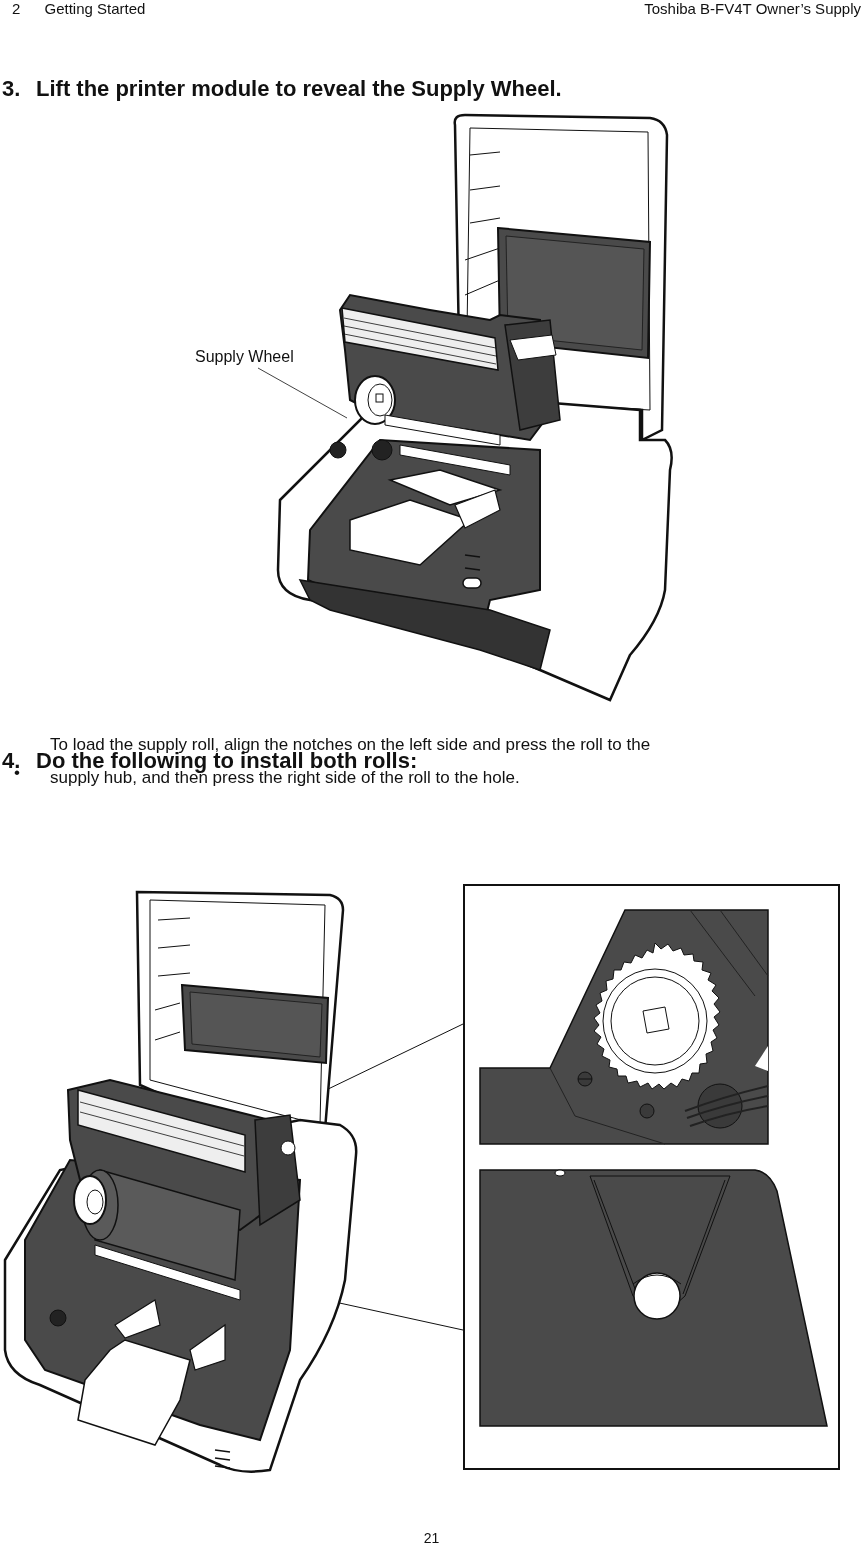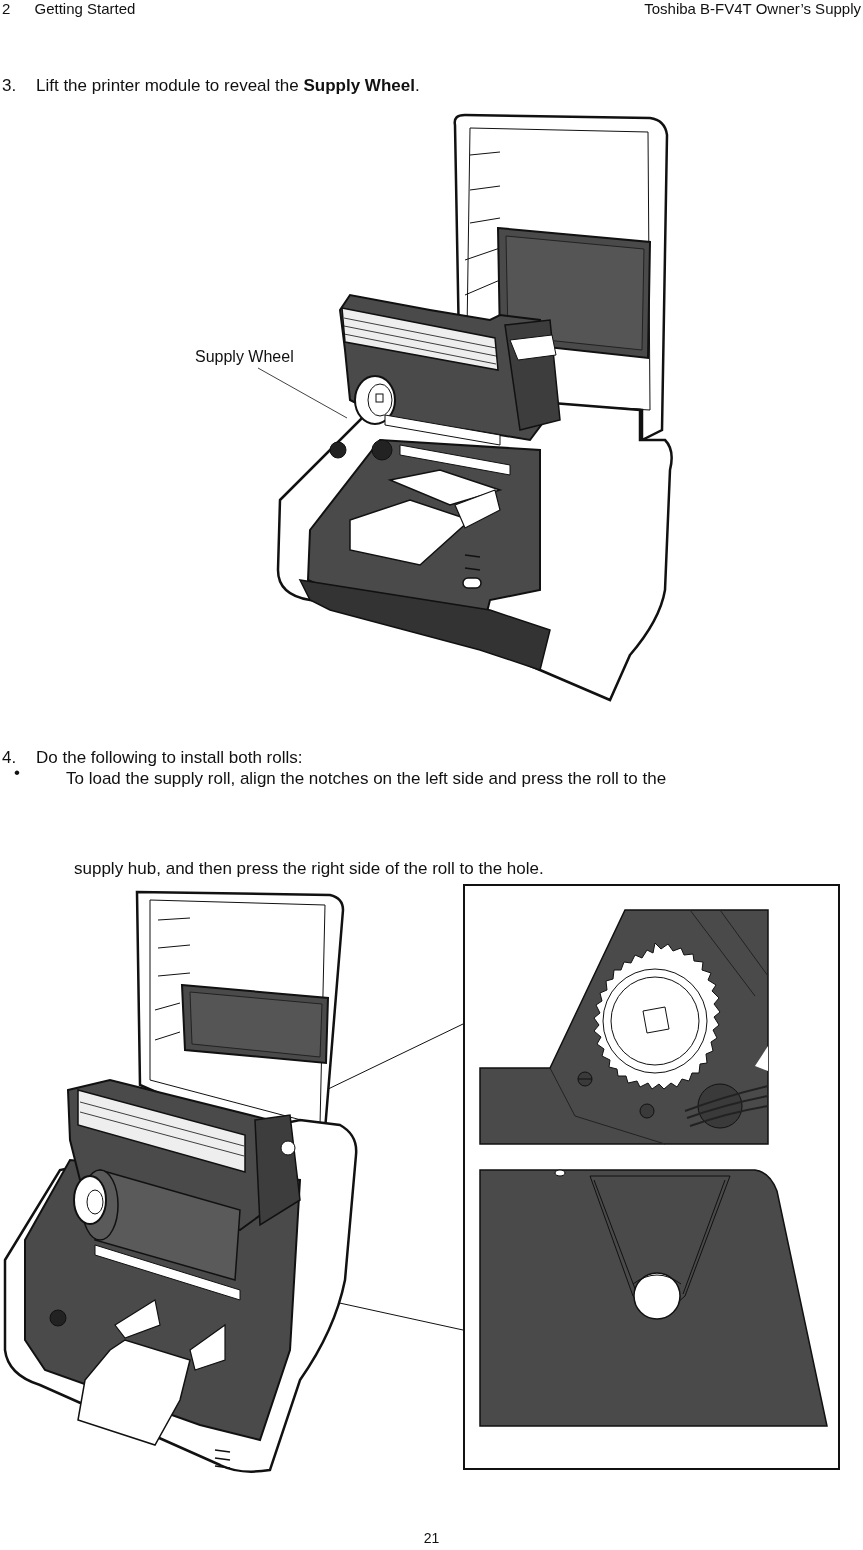--- a/index.html
+++ b/index.html
@@ -1,22 +1,22 @@
 <!DOCTYPE html>
 <html><head>
 <meta charset="utf-8">
 <style>
   html, body { margin:0; padding:0; background:#fff; }
   body { width:863px; height:1550px; position:relative; overflow:hidden;
          font-family:"Liberation Sans", sans-serif; color:#111; }
   .hdr { position:absolute; top:0; left:0; right:0; height:20px; font-size:15px; }
-  .hdr .l { position:absolute; left:2px; top:0; }
+  .hdr .l { position:absolute; left:12px; top:0; }
   .hdr .l .num { margin-right:20px; }
   .hdr .r { position:absolute; right:2px; top:0; }
-  .step { position:absolute; font-size:17px; }
+  .step { position:absolute; font-size:22px;font-weight:bold; }
   .step .n { display:inline-block; width:34px; }
   .bullet { position:absolute; left:14px; font-size:17px; }
   .bline { position:absolute; left:50px; font-size:17px; }
   .fig { position:absolute; }
   .pgnum { position:absolute; top:1530px; left:0; right:0; text-align:center; font-size:14px; }
   .callout-label { position:absolute; font-size:16px; }
   svg { display:block; }
 </style>
 </head>
 <body>
@@ -88,22 +88,22 @@
 
   <line x1="100" y1="1199" x2="463" y2="1024" stroke="#111" stroke-width="1"></line>
   <line x1="248" y1="1283" x2="463" y2="1330" stroke="#111" stroke-width="1"></line>
 </svg>
 
 <div class="step" style="top:748px;left:2px;">
   <span class="n">4.</span><span>Do the following to install both rolls:</span>
 </div>
 
 <div class="bullet" style="top:763px;">•</div>
-<div class="bline" style="top:769px;margin-left:16px;">To load the supply roll, align the notches on the left side and press the roll to the</div>
-<div class="bline" style="top:859px;margin-left:24px;">supply hub, and then press the right side of the roll to the hole.</div>
+<div class="bline" style="top:735px;">To load the supply roll, align the notches on the left side and press the roll to the</div>
+<div class="bline" style="top:768px;">supply hub, and then press the right side of the roll to the hole.</div>
 
 <div class="fig" style="left:0;top:880px;width:460px;height:600px;">
   <svg width="460" height="600" viewBox="0 0 460 600">
 
     <path d="M137,12 L330,15 Q343,18 343,30 L325,250 L315,255 L300,275 L140,205 Z" fill="#fff" stroke="#111" stroke-width="2.5"></path>
     <path d="M150,20 L325,25 L320,245 L150,200 Z" fill="none" stroke="#111" stroke-width="1"></path>
     <line x1="158" y1="40" x2="190" y2="38" stroke="#111"></line>
     <line x1="158" y1="68" x2="190" y2="65" stroke="#111"></line>
     <line x1="158" y1="96" x2="190" y2="93" stroke="#111"></line>
     <line x1="155" y1="130" x2="180" y2="123" stroke="#111"></line>

